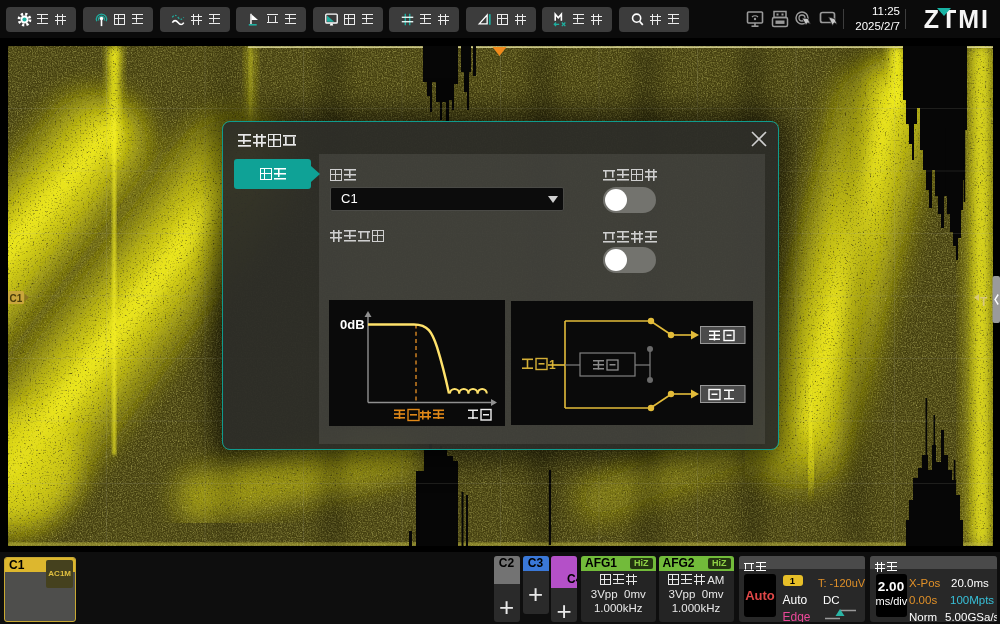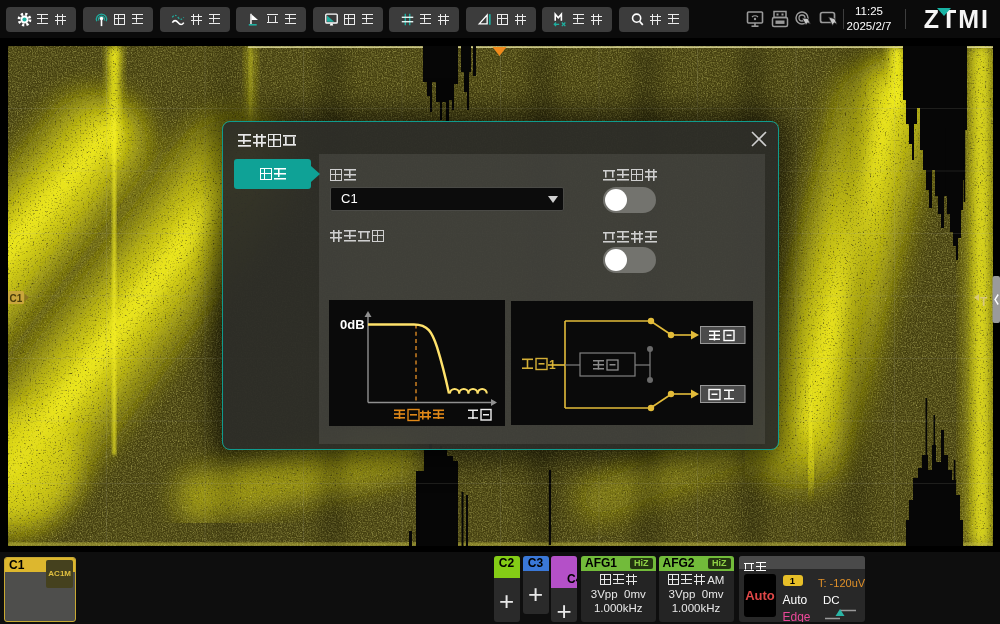--- a/index.html
+++ b/index.html
@@ -16,21 +16,21 @@
 background-position:0 22%,0 70%,26% 0,74% 0}
 .gd{background-image:linear-gradient(currentColor,currentColor),linear-gradient(currentColor,currentColor),linear-gradient(currentColor,currentColor),linear-gradient(currentColor,currentColor);
 background-size:100% 13%,13% 55%,13% 55%,100% 13%;
 background-position:0 8%,16% 45%,84% 45%,0 92%}
 
 #topbar{position:absolute;left:0;top:0;width:1000px;height:38px;background:#0b0b0b}
 .mbtn{position:absolute;top:6.5px;height:25px;width:70px;background:#3c3c3c;border-radius:4px;display:flex;align-items:center;justify-content:center;gap:5px;color:#ececec;font-size:13px;font-weight:bold}
 .mbtn .hz{width:11px;height:11px}
 .mbtn svg{width:15px;height:15px}
 .mbtn svg{display:block}
-#clock{position:absolute;top:4px;right:100px;width:62px;color:#fff;text-align:center;font-size:11.5px;line-height:15px}
+#clock{position:absolute;top:4px;right:100px;width:62px;color:#fff;text-align:right;font-size:11.5px;line-height:15px}
 #logo{position:absolute;top:5px;right:10px;color:#f5f5f5;font-size:25px;font-weight:bold;letter-spacing:2px}
 .vsep{position:absolute;top:9px;width:1px;height:20px;background:#3d3d3d}
 
 #botbar{position:absolute;left:0;top:552px;width:1000px;height:72px;background:#0e0e0e;font-family:"Liberation Sans",sans-serif}
 .blk{position:absolute;border-radius:3px;overflow:hidden}
 .bhd{font-weight:bold;color:#000;font-size:12px;line-height:14px;padding-left:4px}
 .bbody{color:#e8e8e8;text-align:center}
 
 #dlg{position:absolute;left:222px;top:121px;width:557px;height:329px;background:rgba(44,44,40,0.95);border:1.5px solid #0f9b8e;border-radius:8px;box-shadow:0 0 28px 10px rgba(0,0,0,0.55)}
 #dlgpanel{position:absolute;left:96px;top:32px;width:446px;height:290px;background:rgba(228,228,212,0.10)}
@@ -306,21 +306,21 @@
 </g>
 </svg>
 
 <div id="botbar">
   <div class="blk" style="left:4px;top:4.5px;width:72px;height:65px;border:1px solid #c8a832;background:#4e4e4c">
     <div class="bhd" style="background:#ddb72e;height:14px;position:relative">C1
       <span style="position:absolute;right:2px;top:2px;background:#45411e;color:#e0c040;font-size:8px;font-weight:bold;padding:9px 2px;border-radius:2px;line-height:10px">AC1M</span>
     </div>
   </div>
   <div class="blk" style="left:493.5px;top:4px;width:26px;height:65.5px;background:#2a2a2a">
-    <div class="bhd" style="background:#84cc16;height:22px;text-align:center;padding:0;line-height:15px">C2</div>
+    <div class="bhd" style="background:#737373;height:28px;text-align:center;padding:0;line-height:15px">C2</div>
     <div style="color:#e8e8e8;font-size:26px;font-weight:200;text-align:center;line-height:46px">+</div>
   </div>
   <div class="blk" style="left:522.5px;top:4px;width:26px;height:58px;background:#2a2a2a">
     <div class="bhd" style="background:#3a78d8;height:15px;text-align:center;padding:0;line-height:15px">C3</div>
     <div style="color:#e8e8e8;font-size:26px;font-weight:200;text-align:center;line-height:46px">+</div>
   </div>
   <div class="blk" style="left:551px;top:4px;width:26px;height:65.5px;background:#2a2a2a">
     <div class="bhd" style="background:#b450c8;height:15px;text-align:center;padding:16px;line-height:15px">C4</div>
     <div style="color:#e8e8e8;font-size:26px;font-weight:200;text-align:center;line-height:46px">+</div>
   </div>
@@ -342,20 +342,33 @@
     <div style="position:absolute;left:43.5px;top:19px;width:20px;height:11px;background:#e7bf28;border-radius:3px;color:#000;font-size:9.5px;font-weight:bold;text-align:center;line-height:11px">1</div>
     <div style="position:absolute;left:43.5px;top:37px;color:#fff;font-size:12px">Auto</div>
     <div style="position:absolute;left:43.5px;top:54px;color:#ec4899;font-size:12px">Edge</div>
     <div style="position:absolute;left:79px;top:21px;color:#e09028;font-size:11px;white-space:nowrap">T: -120uV</div>
     <div style="position:absolute;left:84px;top:38px;color:#fff;font-size:11.5px">DC</div>
     <svg style="position:absolute;left:86px;top:53px" width="32" height="11" viewBox="0 0 32 11">
           <line x1="0" y1="9.5" x2="15" y2="9.5" stroke="#999" stroke-width="1.3"></line>
           <line x1="15" y1="1.5" x2="31" y2="1.5" stroke="#999" stroke-width="1.3"></line>
           <path d="M15 0 L19.5 7 L10.5 7 Z" fill="#2ab5a5"></path>
         </svg>
+  </div>
+  <div class="blk" style="left:870px;top:4px;width:126.5px;height:65.5px;background:#282828">
+    <div style="background:#4a4a4a;height:12.5px;padding:1px 0 0 5px"><span class="hz gc" style="width:10px;height:10px;color:#fff"></span><span class="hz ga" style="width:10px;height:10px;color:#fff"></span></div>
+    <div style="position:absolute;left:5.5px;top:18px;width:31px;height:43px;background:#000;border-radius:3px;color:#fff;text-align:center">
+          <div style="font-size:13.5px;font-weight:bold;margin-top:5px">2.00</div>
+          <div style="font-size:11px;margin-top:1px">ms/div</div>
+        </div>
+    <div style="position:absolute;left:39px;top:21px;color:#e09028;font-size:11.5px">X-Pos</div>
+    <div style="position:absolute;left:81px;top:21px;color:#fff;font-size:11.5px;white-space:nowrap">20.0ms</div>
+    <div style="position:absolute;left:39px;top:38px;color:#e09028;font-size:11.5px">0.00s</div>
+    <div style="position:absolute;left:80px;top:38px;color:#38c0d8;font-size:11.5px;white-space:nowrap">100Mpts</div>
+    <div style="position:absolute;left:39px;top:55px;color:#fff;font-size:11.5px">Norm</div>
+    <div style="position:absolute;left:75px;top:55px;color:#fff;font-size:11.5px;white-space:nowrap">5.00GSa/s</div>
   </div>
 </div>
 
 <div id="dlg">
   <div class="abs" style="left:15px;top:10px;color:#e8e8e8"><span class="hz ga" style="width:13px;height:13px"></span><span class="hz gc" style="width:13px;height:13px"></span><span class="hz gb" style="width:13px;height:13px"></span><span class="hz gd" style="width:13px;height:13px"></span></div>
   <svg class="abs" style="left:527px;top:8px" width="18" height="18" viewBox="0 0 18 18">
         <g stroke="#cfcfcf" stroke-width="1.6">
           <line x1="2" y1="2" x2="16" y2="16"></line>
           <line x1="16" y1="2" x2="2" y2="16"></line>
         </g>

